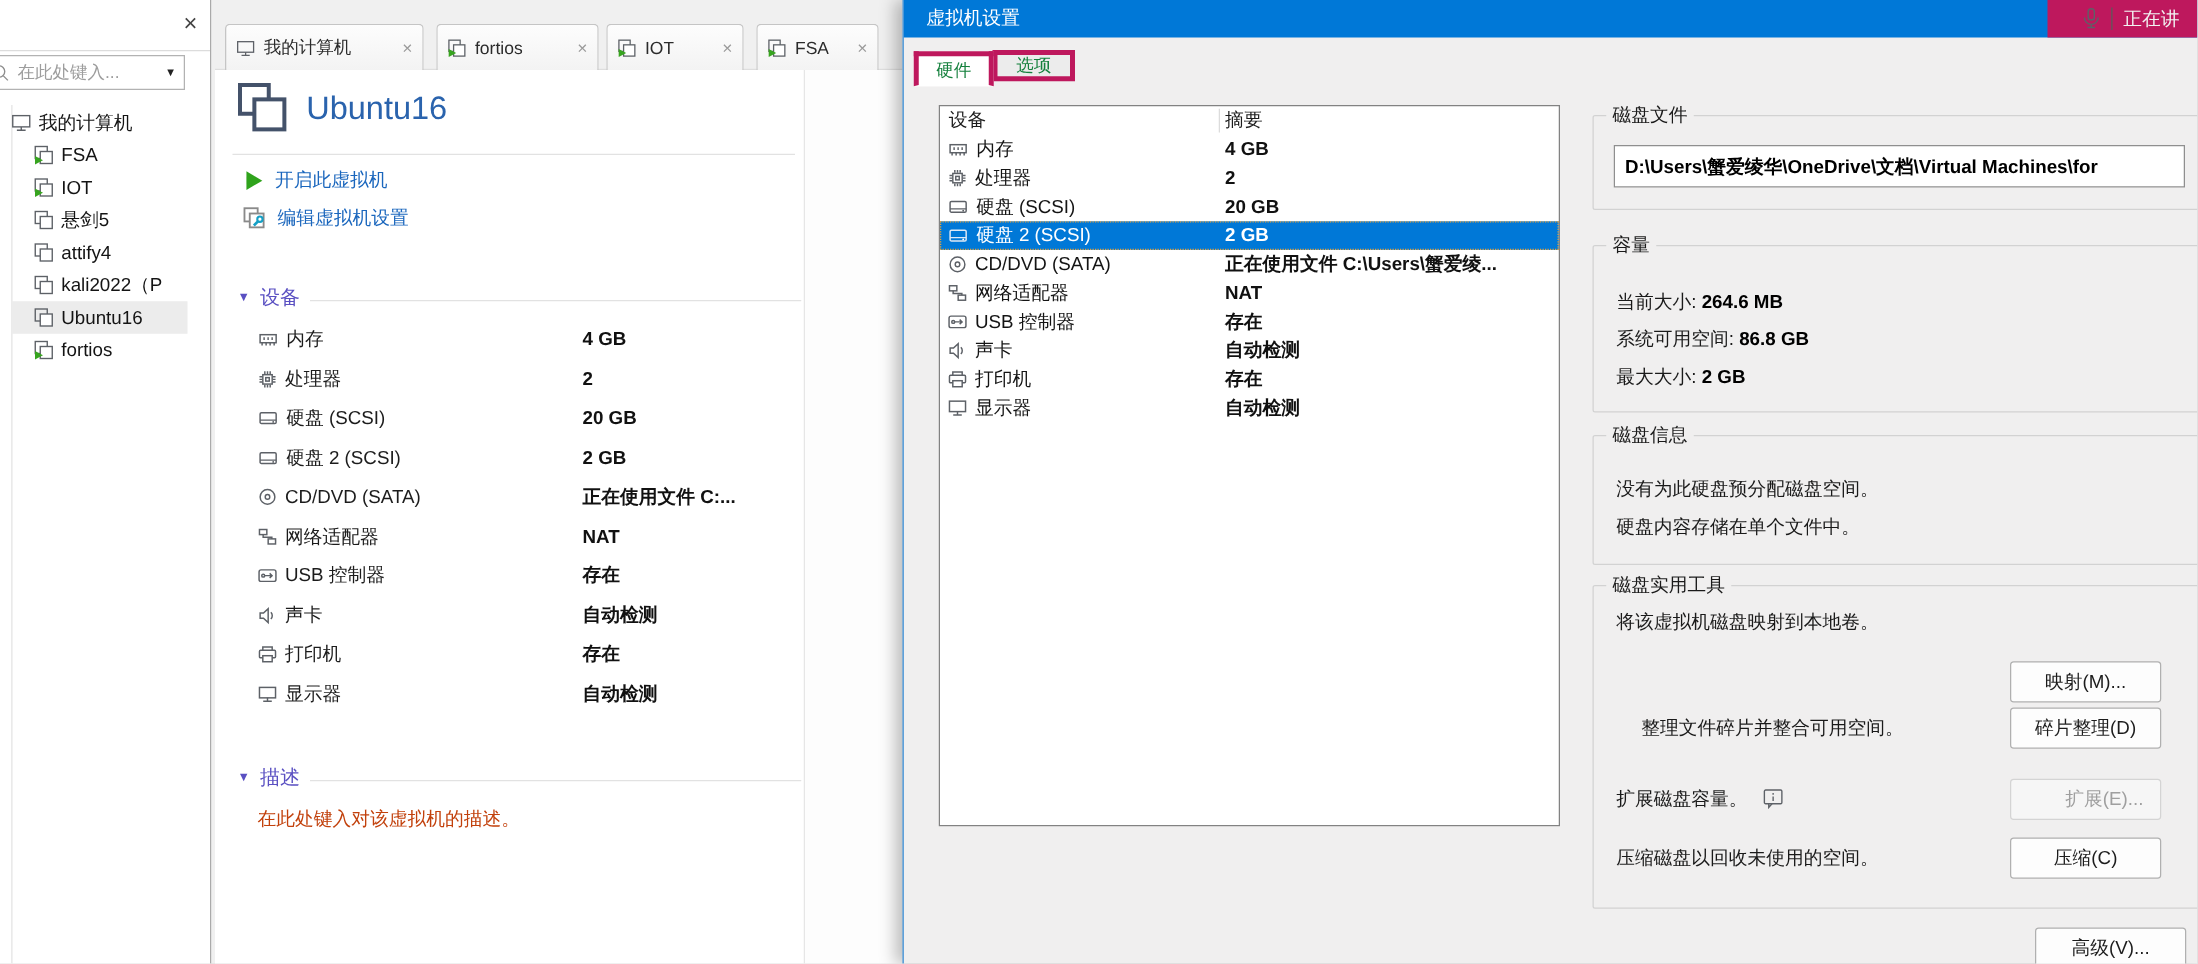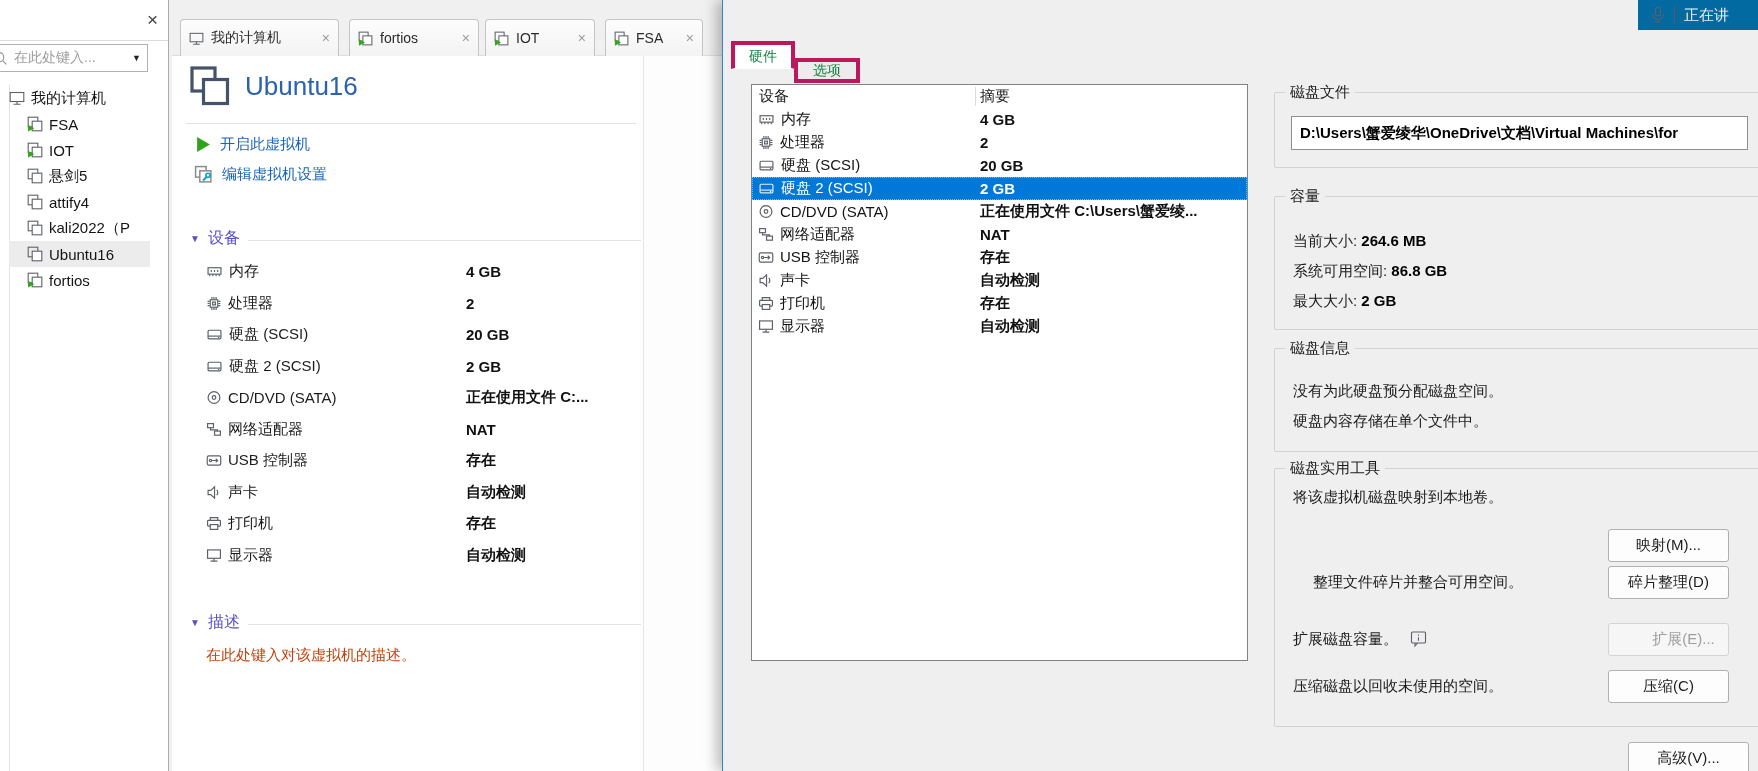--- a/index.html
+++ b/index.html
@@ -48,21 +48,21 @@
   .descph{position:absolute;left:34px;color:#c2410c;font-size:15px;}
 
   
   .dialog{position:absolute;left:722px;top:0;width:1036px;height:771px;background:#f0efef;
           border-left:1px solid #2f86d2;box-shadow:-6px 0 12px rgba(0,0,0,.25);box-sizing:border-box;}
   .dtitle{position:absolute;left:0;top:0;width:100%;height:30px;background:#0078d7;color:#fff;
           font-size:15px;line-height:30px;padding-left:18px;box-sizing:border-box;}
   .dtab{position:absolute;box-sizing:border-box;border:4px solid #be185d;font-size:14px;color:#15803d;
         display:flex;align-items:center;justify-content:center;}
   .dtab.active{left:8px;top:41px;width:64px;height:28px;background:#fff;border-bottom:1px solid #fff;z-index:2;}
-  .dtab.idle{left:71px;top:58px;width:66px;height:25px;background:#ececec;}
+  .dtab.idle{left:71px;top:40px;width:66px;height:25px;background:#ececec;}
   .dtable{position:absolute;left:28px;top:84px;width:497px;height:577px;background:#fff;border:1px solid #828282;box-sizing:border-box;}
   .thead{position:relative;height:23px;display:flex;align-items:center;}
   .thead .h1{padding-left:7px;font-size:15px;color:#1c1c1c;}
   .thead .h2{position:absolute;left:228px;font-size:15px;color:#1c1c1c;}
   .thead .vsep{position:absolute;left:223px;top:2px;width:1px;height:19px;background:#dcdcdc;}
   .trow{height:23px;display:flex;align-items:center;padding-left:6px;position:relative;box-sizing:border-box;}
   .trow .tlab{margin-left:6px;font-size:15px;color:#141414;white-space:nowrap;}
   .trow .tval{position:absolute;left:228px;font-size:15px;font-weight:600;color:#111;white-space:nowrap;}
   .trow.sel{background:#0078d7;outline:1px dotted #e8a33d;outline-offset:-1px;}
   .trow.sel .tlab,.trow.sel .tval{color:#fff;}
@@ -74,21 +74,21 @@
   .pathbox .pt{font-size:15px;font-weight:600;color:#000;white-space:nowrap;}
   .kv{position:absolute;left:570px;font-size:15px;color:#1a1a1a;white-space:nowrap;}
   .kv b{font-weight:600;color:#000;}
   .util-text{position:absolute;left:570px;font-size:15px;color:#1a1a1a;white-space:nowrap;display:flex;align-items:center;gap:12px;}
   .btn{position:absolute;left:885px;width:121px;height:33px;background:#fdfdfd;border:1px solid #b0b0b0;border-radius:3px;
        font-size:15px;color:#1c1c1c;display:flex;align-items:center;justify-content:center;box-sizing:border-box;}
   .btn.disabled{color:#9f9f9f;border-color:#d4d4d4;background:#f6f6f6;padding-left:36px;}
   .btn.adv{left:905px;top:742px;}
 
   
-  .share{position:absolute;left:1638px;top:0;width:120px;height:30px;background:#0369a1;display:flex;align-items:center;z-index:9;}
+  .share{position:absolute;left:1638px;top:0;width:120px;height:30px;background:#be185d;display:flex;align-items:center;z-index:9;justify-content:center;}
   .share .sep{width:1px;height:18px;background:#5a5a5a;margin:0 9px 0 7px;}
   .share .sl{color:#f2f2f2;font-size:15px;white-space:nowrap;}
 </style>
 </head>
 <body>
 
 <div class="screen">
 
   <aside class="sidebar">
     <div class="sb-head">
@@ -379,20 +379,21 @@
     <div class="sect" style="left:18px;top:556px;">
       <span class="tri">▼</span>
       <span class="st">描述</span>
       <span class="rule"></span>
     </div>
     <div class="descph" style="top:590px;">在此处键入对该虚拟机的描述。</div>
   </section>
   <div class="vgap"></div>
 
   <section class="dialog">
+    <div class="dtitle">虚拟机设置</div>
     <div class="dtab active">硬件</div>
     <div class="dtab idle">选项</div>
 
     <div class="dtable">
       <div class="thead">
         <span class="h1">设备</span>
         <span class="vsep"></span>
         <span class="h2">摘要</span>
       </div>
       <div class="trow">

